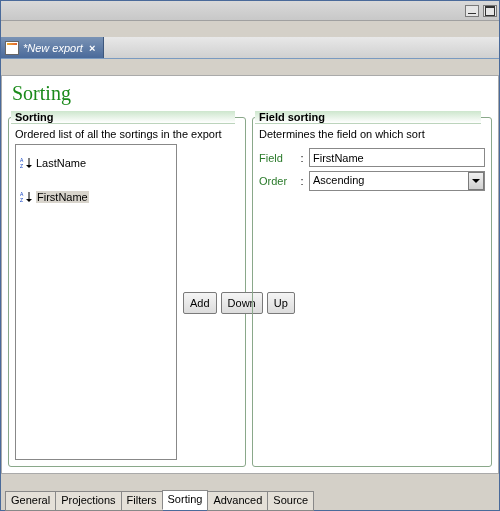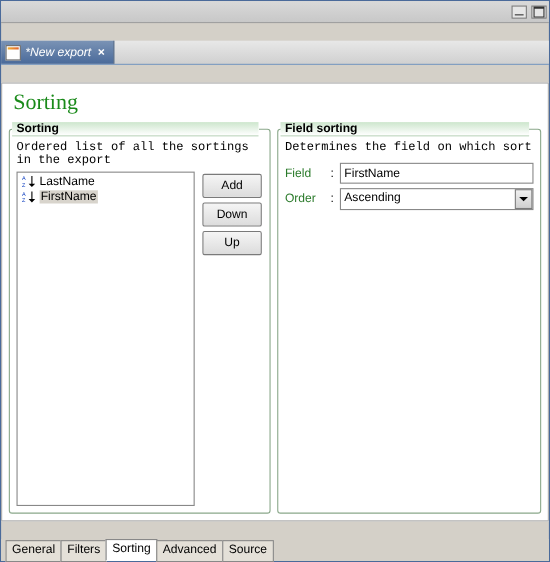--- a/index.html
+++ b/index.html
@@ -132,58 +132,57 @@
     width: 238px;
     display: flex;
     flex-direction: column;
   }
   .panel-right {
     flex: 1;
   }
   .panel-desc {
     color: #000;
     padding: 2px 0 4px 0;
-    font-family: Liberation Mono, monospace;
   }
   .left-body {
     display: flex;
     flex: 1;
     gap: 6px;
     min-height: 0;
   }
   .listbox {
     flex: 1;
     border: 1px solid #888;
     background: #fff;
     min-height: 300px;
     padding: 1px;
   }
   .list-item {
     display: flex;
     align-items: center;
     gap: 3px;
-    padding: 1px 2px;
+    padding: 11px 2px;
     cursor: default;
   }
   .list-item.selected .item-label {
     background: #d8d4cc;
     padding: 0 1px;
   }
   .sort-icon {
     width: 14px;
     height: 12px;
     display: inline-flex;
     align-items: center;
     justify-content: center;
   }
   .sort-icon svg { width:14px; height:12px; }
   .btn-col {
     width: 56px;
     display: flex;
-    flex-direction: column;
+    flex-direction: row;
     gap: 4px;
     align-items: center;
     padding-top: 2px;
   }
   .btn {
     width: 54px;
     height: 22px;
     border: 1px solid #7a7a7a;
     background: linear-gradient(#f5f5f5, #dcdcdc);
     cursor: pointer;
@@ -336,18 +335,19 @@
             <div class="sel-btn"></div>
           </div>
         </div>
       </fieldset>
 
     </div>
   </div>
 
   <div class="bottom-tabs" id="bottom-tabs">
       <div class="btab">General</div>
+      <div class="btab">Projections</div>
       <div class="btab">Filters</div>
       <div class="btab active">Sorting</div>
       <div class="btab">Advanced</div>
       <div class="btab">Source</div>
     </div>
 </div>
 
 </body></html>

